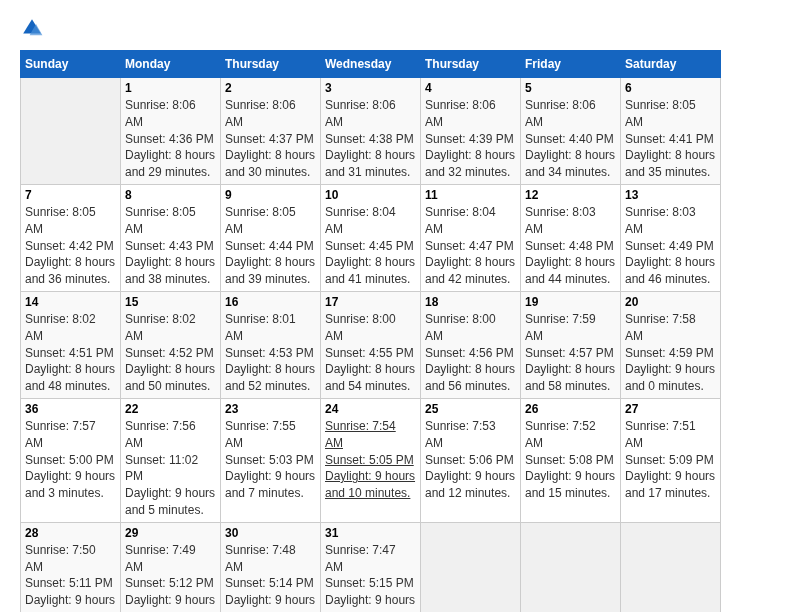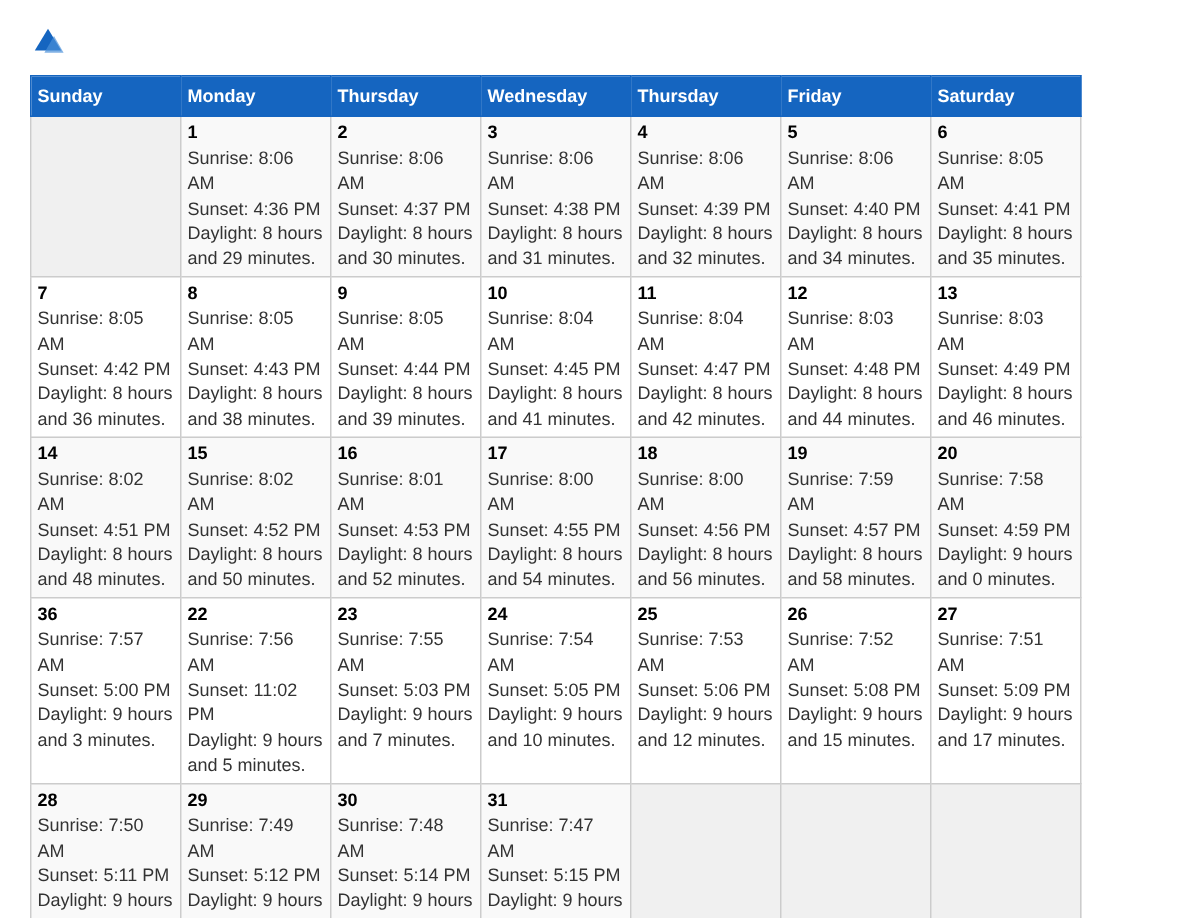--- a/index.html
+++ b/index.html
@@ -291,21 +291,21 @@
           </td>
           <td>
             <span class="day-number">23</span>
             <div class="day-info" style="white-space: pre-line;">Sunrise: 7:55 AM
 Sunset: 5:03 PM
 Daylight: 9 hours
 and 7 minutes.</div>
           </td>
           <td>
             <span class="day-number">24</span>
-            <div class="day-info" style="white-space: pre-line;">Sunrise: 7:54 AM
+            <div class="day-info" style="white-space: pre-line; text-decoration: underline;">Sunrise: 7:54 AM
 Sunset: 5:05 PM
 Daylight: 9 hours
 and 10 minutes.</div>
           </td>
           <td>
             <span class="day-number">25</span>
             <div class="day-info" style="white-space: pre-line;">Sunrise: 7:53 AM
 Sunset: 5:06 PM
 Daylight: 9 hours
 and 12 minutes.</div>

